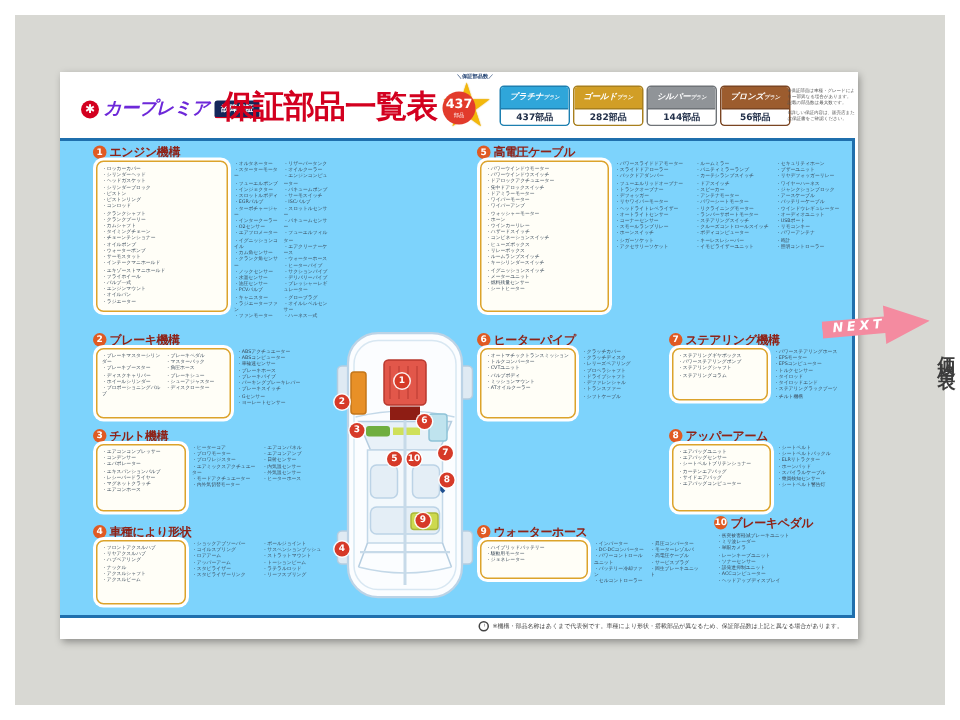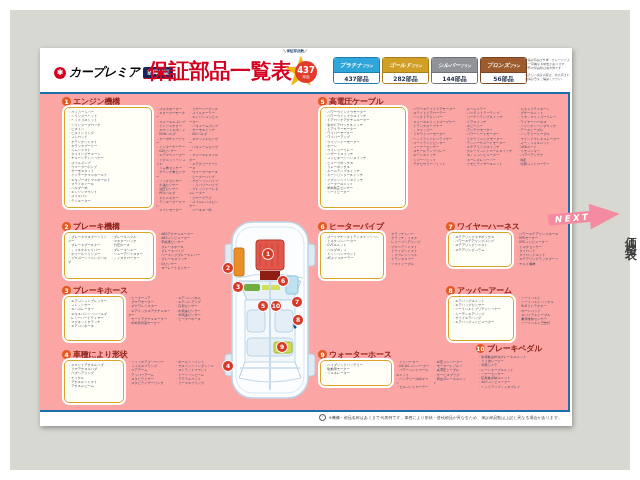--- a/index.html
+++ b/index.html
@@ -2,38 +2,38 @@
 <html><head>
 <meta charset="utf-8">
 <style>
   html,body{margin:0;padding:0;}
   body{width:640px;height:480px;background:#ffffff;font-family:"DejaVu Sans","Liberation Sans",sans-serif;position:relative;overflow:hidden;}
   .stage{position:absolute;left:10px;top:10px;width:620px;height:460px;background:#d8d8d3;}
   .poster{position:absolute;left:30px;top:38px;width:532px;height:378px;background:#ffffff;box-shadow:1px 2px 5px rgba(0,0,0,.35);}
   
   .logo{position:absolute;left:14px;top:16px;display:flex;align-items:center;}
   .logo-icon{display:inline-block;width:12px;height:12px;border-radius:50%;background:#d3001f;color:#fff;font-size:8px;line-height:12px;text-align:center;margin-right:3px;}
-  .logo-name{font-size:12px;font-weight:900;font-style:italic;color:#000000;letter-spacing:-0.5px;}
+  .logo-name{font-size:12px;font-weight:900;font-style:italic;color:#6d28d9;letter-spacing:-0.5px;}
   .logo-badge{background:#14265a;color:#fff;font-size:5.5px;font-weight:700;padding:2px 4px;border-radius:2px;margin-left:4px;border-bottom:1.5px solid #d3001f;}
   .title{position:absolute;left:108px;top:9px;font-size:21px;font-weight:900;color:#d3001f;letter-spacing:-0.5px;white-space:nowrap;}
-  .star-badge{position:absolute;left:243px;top:1px;width:46px;height:42px;text-align:left;}
+  .star-badge{position:absolute;left:243px;top:1px;width:46px;height:42px;text-align:right;}
   .sb-label{font-size:3.5px;font-weight:700;color:#1a3c6e;line-height:5px;}
   .sb-star{font-size:40px;line-height:34px;color:#f3b80c;text-shadow:0 0 1px #d89a00;}
   .sb-circle{position:absolute;left:12px;top:12px;width:22px;height:22px;border-radius:50%;background:#e23b2c;color:#fff;display:flex;flex-direction:column;align-items:center;justify-content:center;}
   .sb-count{font-size:8.5px;font-weight:900;line-height:9px;}
   .sb-unit{font-size:3.5px;line-height:4px;}
   .plans{position:absolute;left:293px;top:9px;height:27px;display:flex;gap:2px;}
   .plan{width:45px;border:1px solid #555;border-radius:3px;overflow:hidden;background:#fff;}
   .plan-top{height:14px;color:#fff;font-size:5.5px;font-weight:700;font-style:italic;text-align:center;line-height:14px;white-space:nowrap;}
   .plan-top small{font-size:3.5px;}
   .plan-count{height:11px;font-size:6px;font-weight:700;color:#22304a;text-align:center;line-height:11px;background:#fff;}
   .notes{position:absolute;left:485px;top:10px;width:45px;font-size:3px;line-height:1.35;color:#555;}
   .notes p{margin:0 0 2.5px 0;}
   
-  .content{position:absolute;left:0;top:44px;width:528px;height:316px;background:#fca5a5;border-top:2px solid #1f6fad;border-bottom:2px solid #1f6fad;border-right:2px solid #1f6fad;}
+  .content{position:absolute;left:0;top:44px;width:528px;height:316px;background:#7dd3fc;border-top:2px solid #1f6fad;border-bottom:2px solid #1f6fad;border-right:2px solid #1f6fad;}
   .sec{position:absolute;}
   .sec-h{position:absolute;left:0;top:0;display:flex;align-items:center;white-space:nowrap;}
   .sec-num{display:inline-block;width:9px;height:9px;border-radius:50%;background:#e05a22;color:#fff;font-size:6px;font-weight:700;text-align:center;line-height:9px;margin-right:2px;}
   .sec-title{font-size:8px;font-weight:900;color:#8e2318;letter-spacing:-0.3px;}
   .pbox{position:absolute;border:1px solid #dca32b;border-radius:5px;background:#fffef7;box-shadow:0 0 0 2px #ffffff;padding:2px 3px;box-sizing:border-box;}
   .plist{position:absolute;}
   .cols1{column-count:1;column-gap:3px;}
   .cols2{column-count:2;column-gap:3px;}
   .cols3{column-count:3;column-gap:3px;}
   .itm{font-size:3.2px;line-height:1.32;color:#3a4a5a;break-inside:avoid;}
@@ -233,21 +233,21 @@
             <div class="itm">・ブレーキパイプ</div>
             <div class="itm">・パーキングブレーキレバー</div>
             <div class="itm">・ブレーキスイッチ</div>
             <div class="itm">・Gセンサー</div>
             <div class="itm">・ヨーレートセンサー</div>
           </div>
         </div>
         <div class="sec" style="left: 22px; top: 191px;">
           <div class="sec-h">
             <span class="sec-num">3</span>
-            <span class="sec-title">ブレーキホース</span>
+            <span class="sec-title">チルト機構</span>
           </div>
           <div class="pbox cols1" style="left: 2px; top: 11px; width: 60px; height: 45px;">
             <div class="itm">・エアコンコンプレッサー</div>
             <div class="itm">・コンデンサー</div>
             <div class="itm">・エバポレーター</div>
             <div class="itm">・エキスパンションバルブ</div>
             <div class="itm">・レシーバードライヤー</div>
             <div class="itm">・マグネットクラッチ</div>
             <div class="itm">・エアコンホース</div>
           </div>
@@ -386,21 +386,21 @@
             <div class="itm">・プロペラシャフト</div>
             <div class="itm">・ドライブシャフト</div>
             <div class="itm">・デファレンシャル</div>
             <div class="itm">・トランスファー</div>
             <div class="itm">・シフトケーブル</div>
           </div>
         </div>
         <div class="sec" style="left: 406px; top: 127px;">
           <div class="sec-h">
             <span class="sec-num">7</span>
-            <span class="sec-title">ワイヤーハーネス</span>
+            <span class="sec-title">ステアリング機構</span>
           </div>
           <div class="pbox cols1" style="left: 2px; top: 11px; width: 64px; height: 35px;">
             <div class="itm">・ステアリングギヤボックス</div>
             <div class="itm">・パワーステアリングポンプ</div>
             <div class="itm">・ステアリングシャフト</div>
             <div class="itm">・ステアリングコラム</div>
           </div>
           <div class="plist cols1" style="left: 70px; top: 11px; width: 52px;">
             <div class="itm">・パワーステアリングホース</div>
             <div class="itm">・EPSモーター</div>

